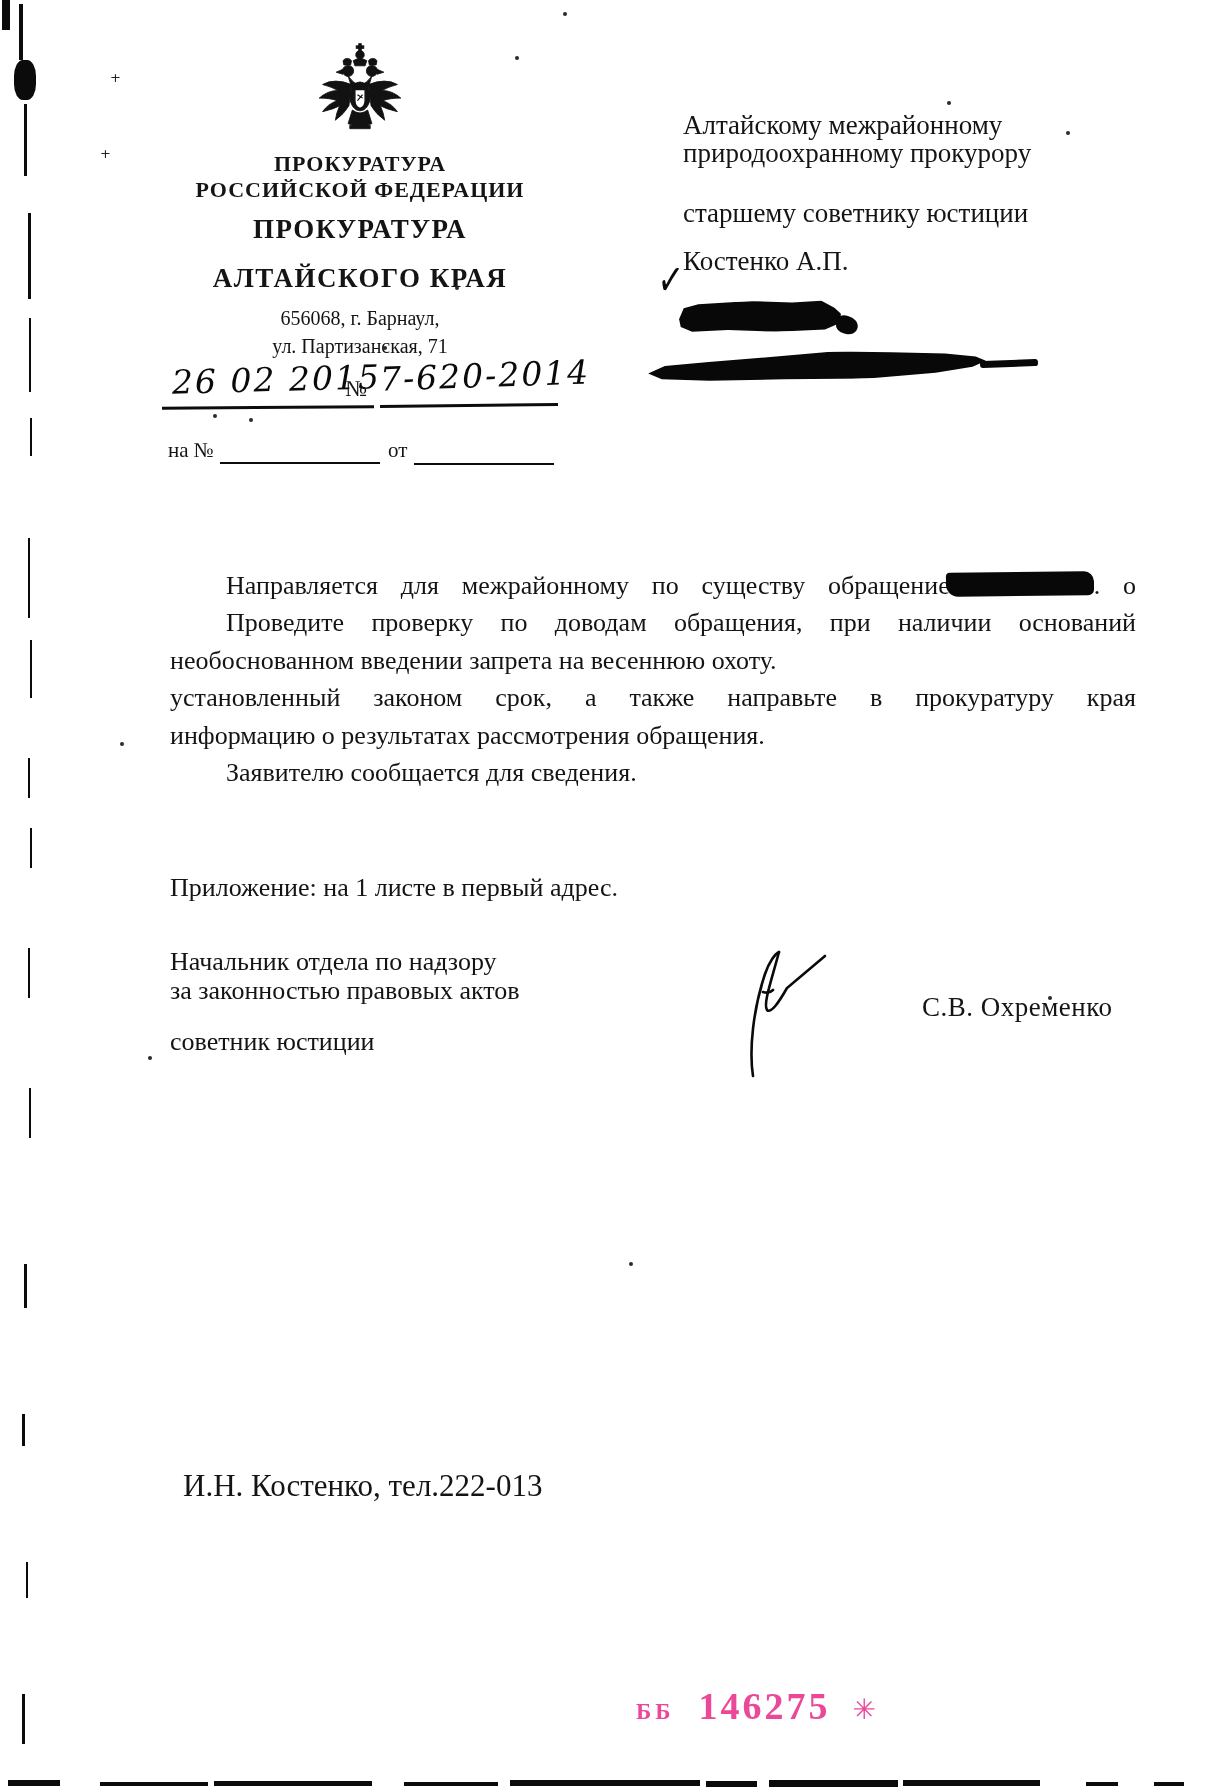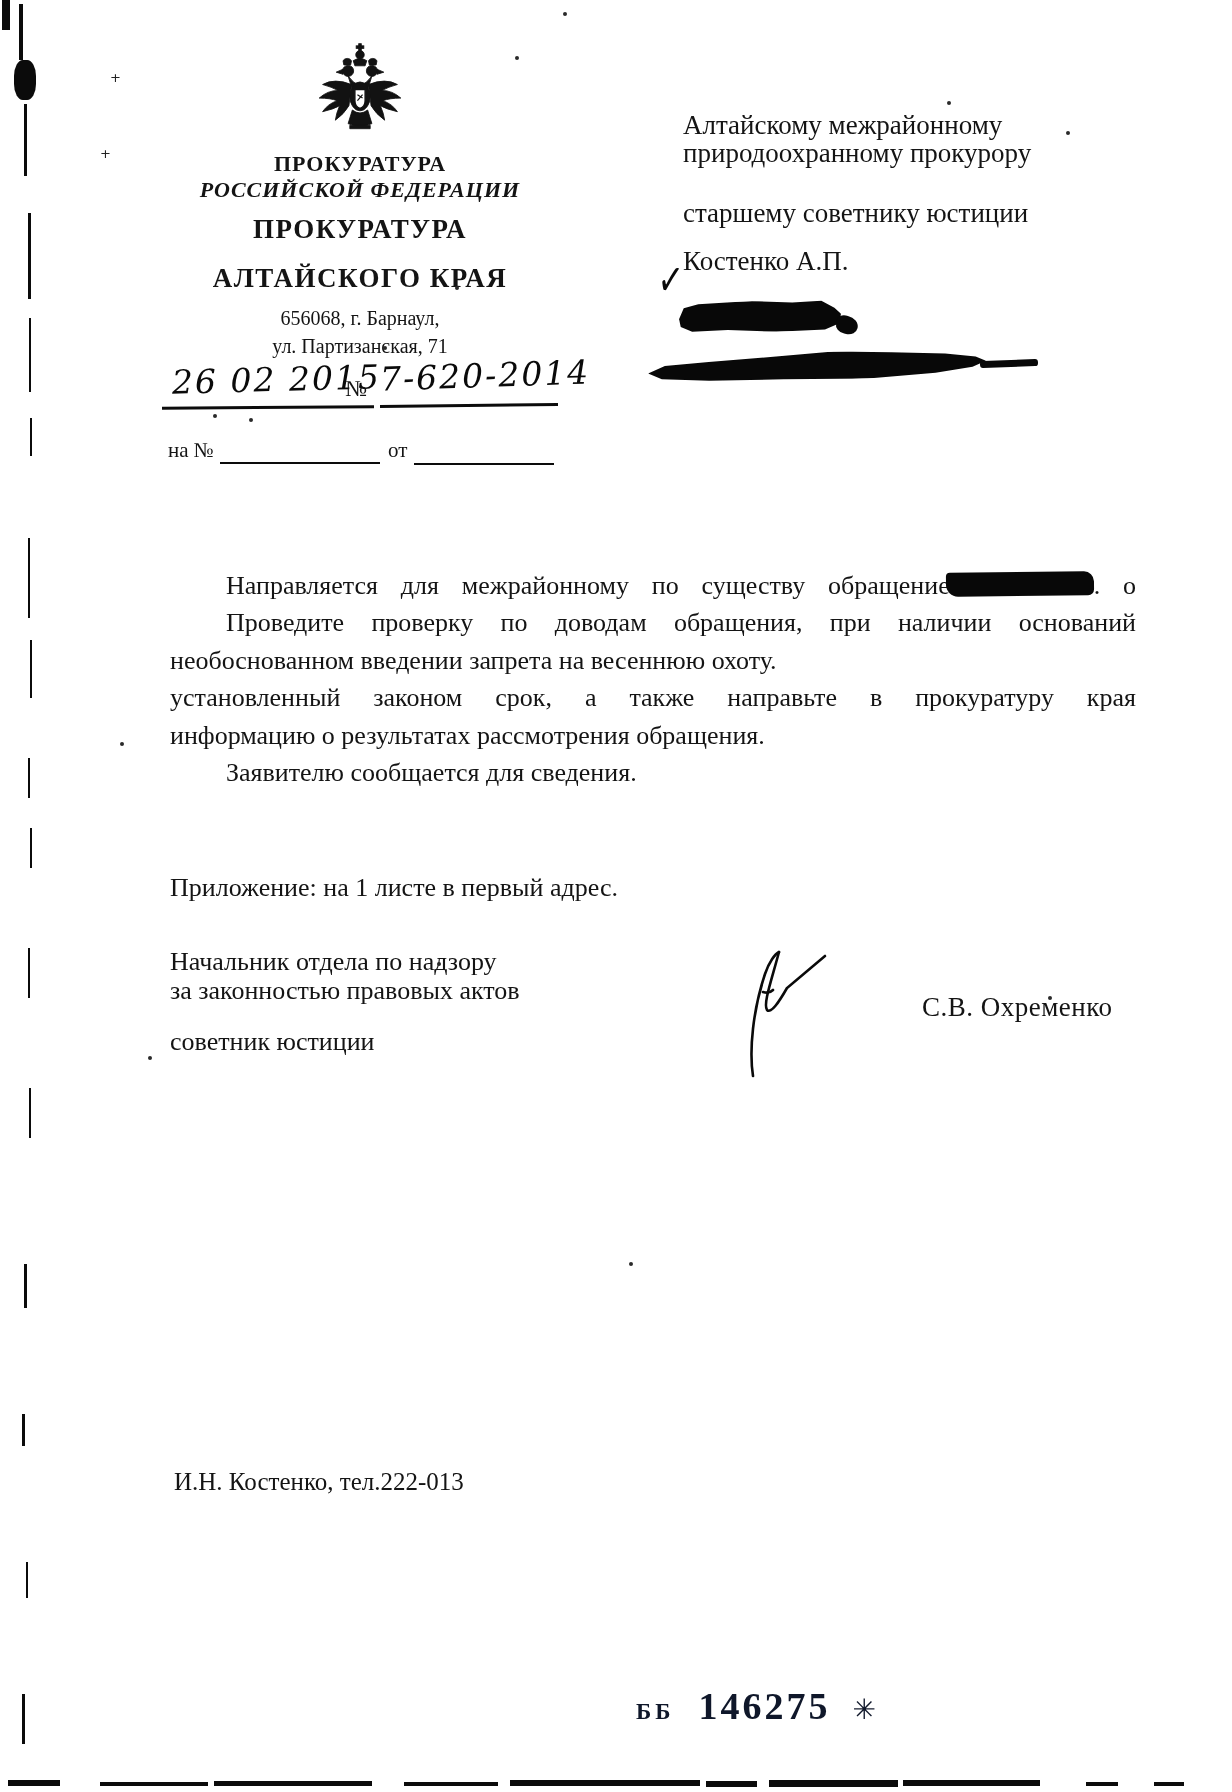--- a/index.html
+++ b/index.html
@@ -5,21 +5,21 @@
   html,body{margin:0;padding:0;background:#777;}
   .page{
     position:relative;width:1232px;height:1792px;background:#ffffff;
     font-family:"Liberation Serif", serif;color:#141414;overflow:hidden;
     margin:0 auto;
   }
   
   .letterhead{position:absolute;left:175px;top:40px;width:370px;text-align:center;}
   .eagle{width:102px;height:106px;margin:0 auto;display:block;}
   .lh1{font-size:22px;font-weight:bold;letter-spacing:1px;margin-top:6px;line-height:24px;}
-  .lh2{font-size:22px;font-weight:bold;letter-spacing:1px;line-height:24px;margin-top:2px;font-style:italic;}
+  .lh2{font-size:22px;font-weight:bold;letter-spacing:1px;line-height:24px;margin-top:2px;}
   .lh3{font-size:27px;font-weight:bold;letter-spacing:1.5px;line-height:30px;margin-top:12px;}
   .lh4{font-size:27px;font-weight:bold;letter-spacing:1.5px;line-height:30px;margin-top:19px;}
   .lh5{font-size:20px;line-height:22px;margin-top:14px;}
   .lh6{font-size:20px;line-height:22px;margin-top:6px;}
   
   .hw{font-family:"DejaVu Serif", serif;font-style:italic;font-size:33px;letter-spacing:2px;color:#0a0a0a;}
   .hw-date{position:absolute;left:172px;top:360px;transform:rotate(-1.5deg);}
   .hw-num{position:absolute;left:380px;top:356px;transform:rotate(-2deg);}
   .no-sign{position:absolute;left:345px;top:376px;font-size:23px;}
   .uline{position:absolute;background:#0c0c0c;height:3px;}
@@ -50,22 +50,22 @@
   .redact-inline{display:inline-block;width:148px;height:24px;background:#080808;vertical-align:-2px;
     margin-left:-4px;border-radius:4px 10px 6px 12px;transform:rotate(-0.6deg);}
   .attachment{position:absolute;left:170px;top:873px;font-size:26px;}
   
   .sig-pos1{position:absolute;left:170px;top:948px;font-size:26px;line-height:28px;}
   .sig-pos2{position:absolute;left:170px;top:977px;font-size:26px;line-height:28px;}
   .sig-rank{position:absolute;left:170px;top:1027px;font-size:26px;}
   .sig-name{position:absolute;left:922px;top:992px;font-size:27px;letter-spacing:0.5px;white-space:nowrap;}
   .sig-svg{position:absolute;left:733px;top:940px;}
   
-  .executor{position:absolute;left:174px;top:1468px;font-size:25px;}
-  .formnum{position:absolute;left:636px;top:1684px;display:flex;align-items:baseline;color:#0f172a;}
+  .executor{position:absolute;left:183px;top:1468px;font-size:31px;}
+  .formnum{position:absolute;left:636px;top:1684px;display:flex;align-items:baseline;color:#ec4899;}
   .fn-series{font-size:23px;font-weight:bold;letter-spacing:4px;}
   .fn-number{font-size:38px;font-weight:bold;letter-spacing:3px;margin-left:24px;}
   .fn-symbol{font-family:"DejaVu Sans",sans-serif;font-size:28px;margin-left:22px;}
   
   .art{position:absolute;background:#0b0b0b;}
   .speck{position:absolute;width:4px;height:4px;background:#2a2a2a;border-radius:50%;}
   .plus{position:absolute;font-size:13px;color:#222;font-family:"DejaVu Sans",sans-serif;}
 </style>
 </head>
 <body>

